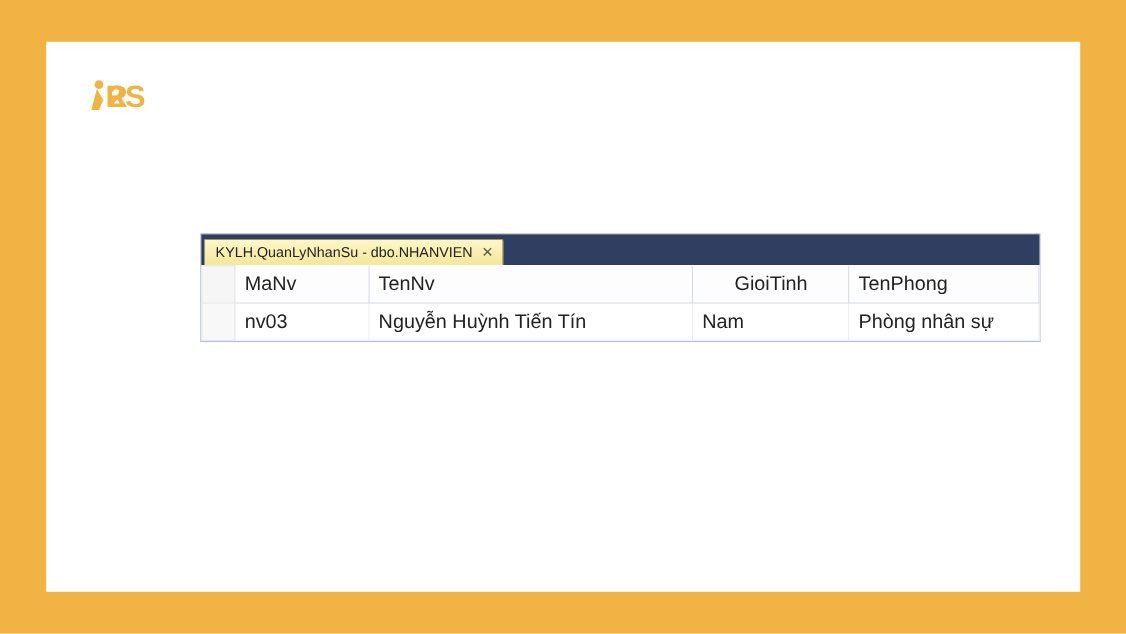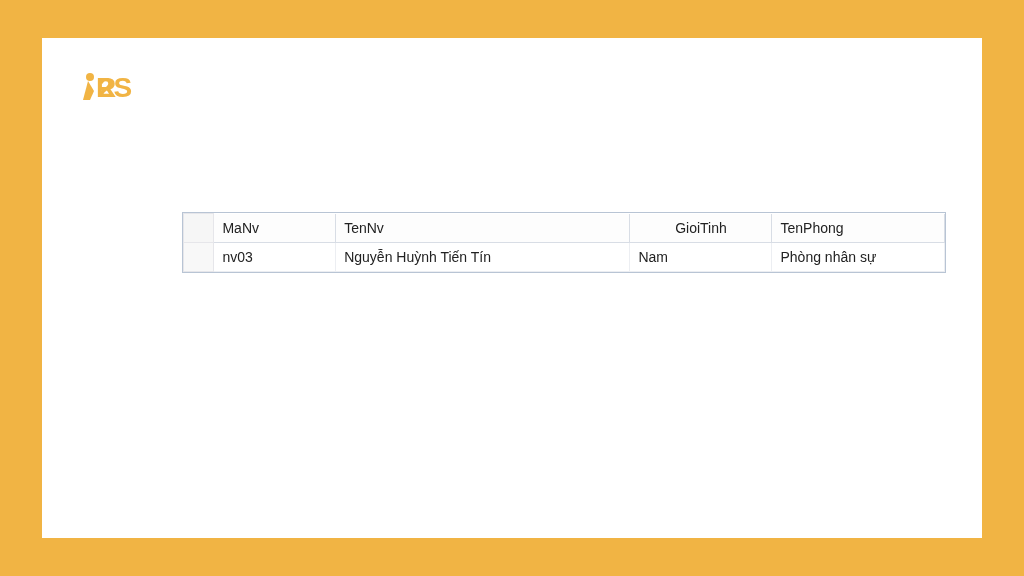--- a/index.html
+++ b/index.html
@@ -69,21 +69,21 @@
     font-size: 13px;
     line-height: 1;
     cursor: pointer;
   }
   .grid-wrap {
     background: #fff;
   }
   table {
     width: 100%;
     border-collapse: collapse;
-    font-size: 14px;
+    font-size: 18px;
     color: #222;
   }
   thead th {
     background: #fdfdfd;
     font-weight: 400;
     text-align: left;
     padding: 6px 8px;
     border: 1px solid #d8dde5;
     border-top: none;
   }
@@ -116,20 +116,26 @@
         <circle cx="22" cy="22" r="8"></circle>
         <text x="38" y="62" font-family="Arial Black, Arial" font-size="56" font-weight="900" fill="#f1b444">2S</text>
         <path d="M34 14 L56 14 L56 30 L44 30 L44 44 L34 44 Z" opacity="0"></path>
         <text x="4" y="62" font-family="Arial Black, Arial" font-size="56" font-weight="900" fill="#f1b444" opacity="0">R</text>
       </g>
       <text x="34" y="62" font-family="Arial Black, Arial" font-size="56" font-weight="900" fill="#f1b444">R</text>
     </svg>
   </div>
 
   <div class="window">
+    <div class="titlebar">
+      <div class="tab">
+        <span>KYLH.QuanLyNhanSu - dbo.NHANVIEN</span>
+        <span class="close">✕</span>
+      </div>
+    </div>
     <div class="grid-wrap">
       <table>
         <thead>
           <tr>
             <th class="rowhead"></th>
             <th class="col-manv">MaNv</th>
             <th class="col-tennv">TenNv</th>
             <th class="col-gt">GioiTinh</th>
             <th class="col-tp">TenPhong</th>
           </tr>

